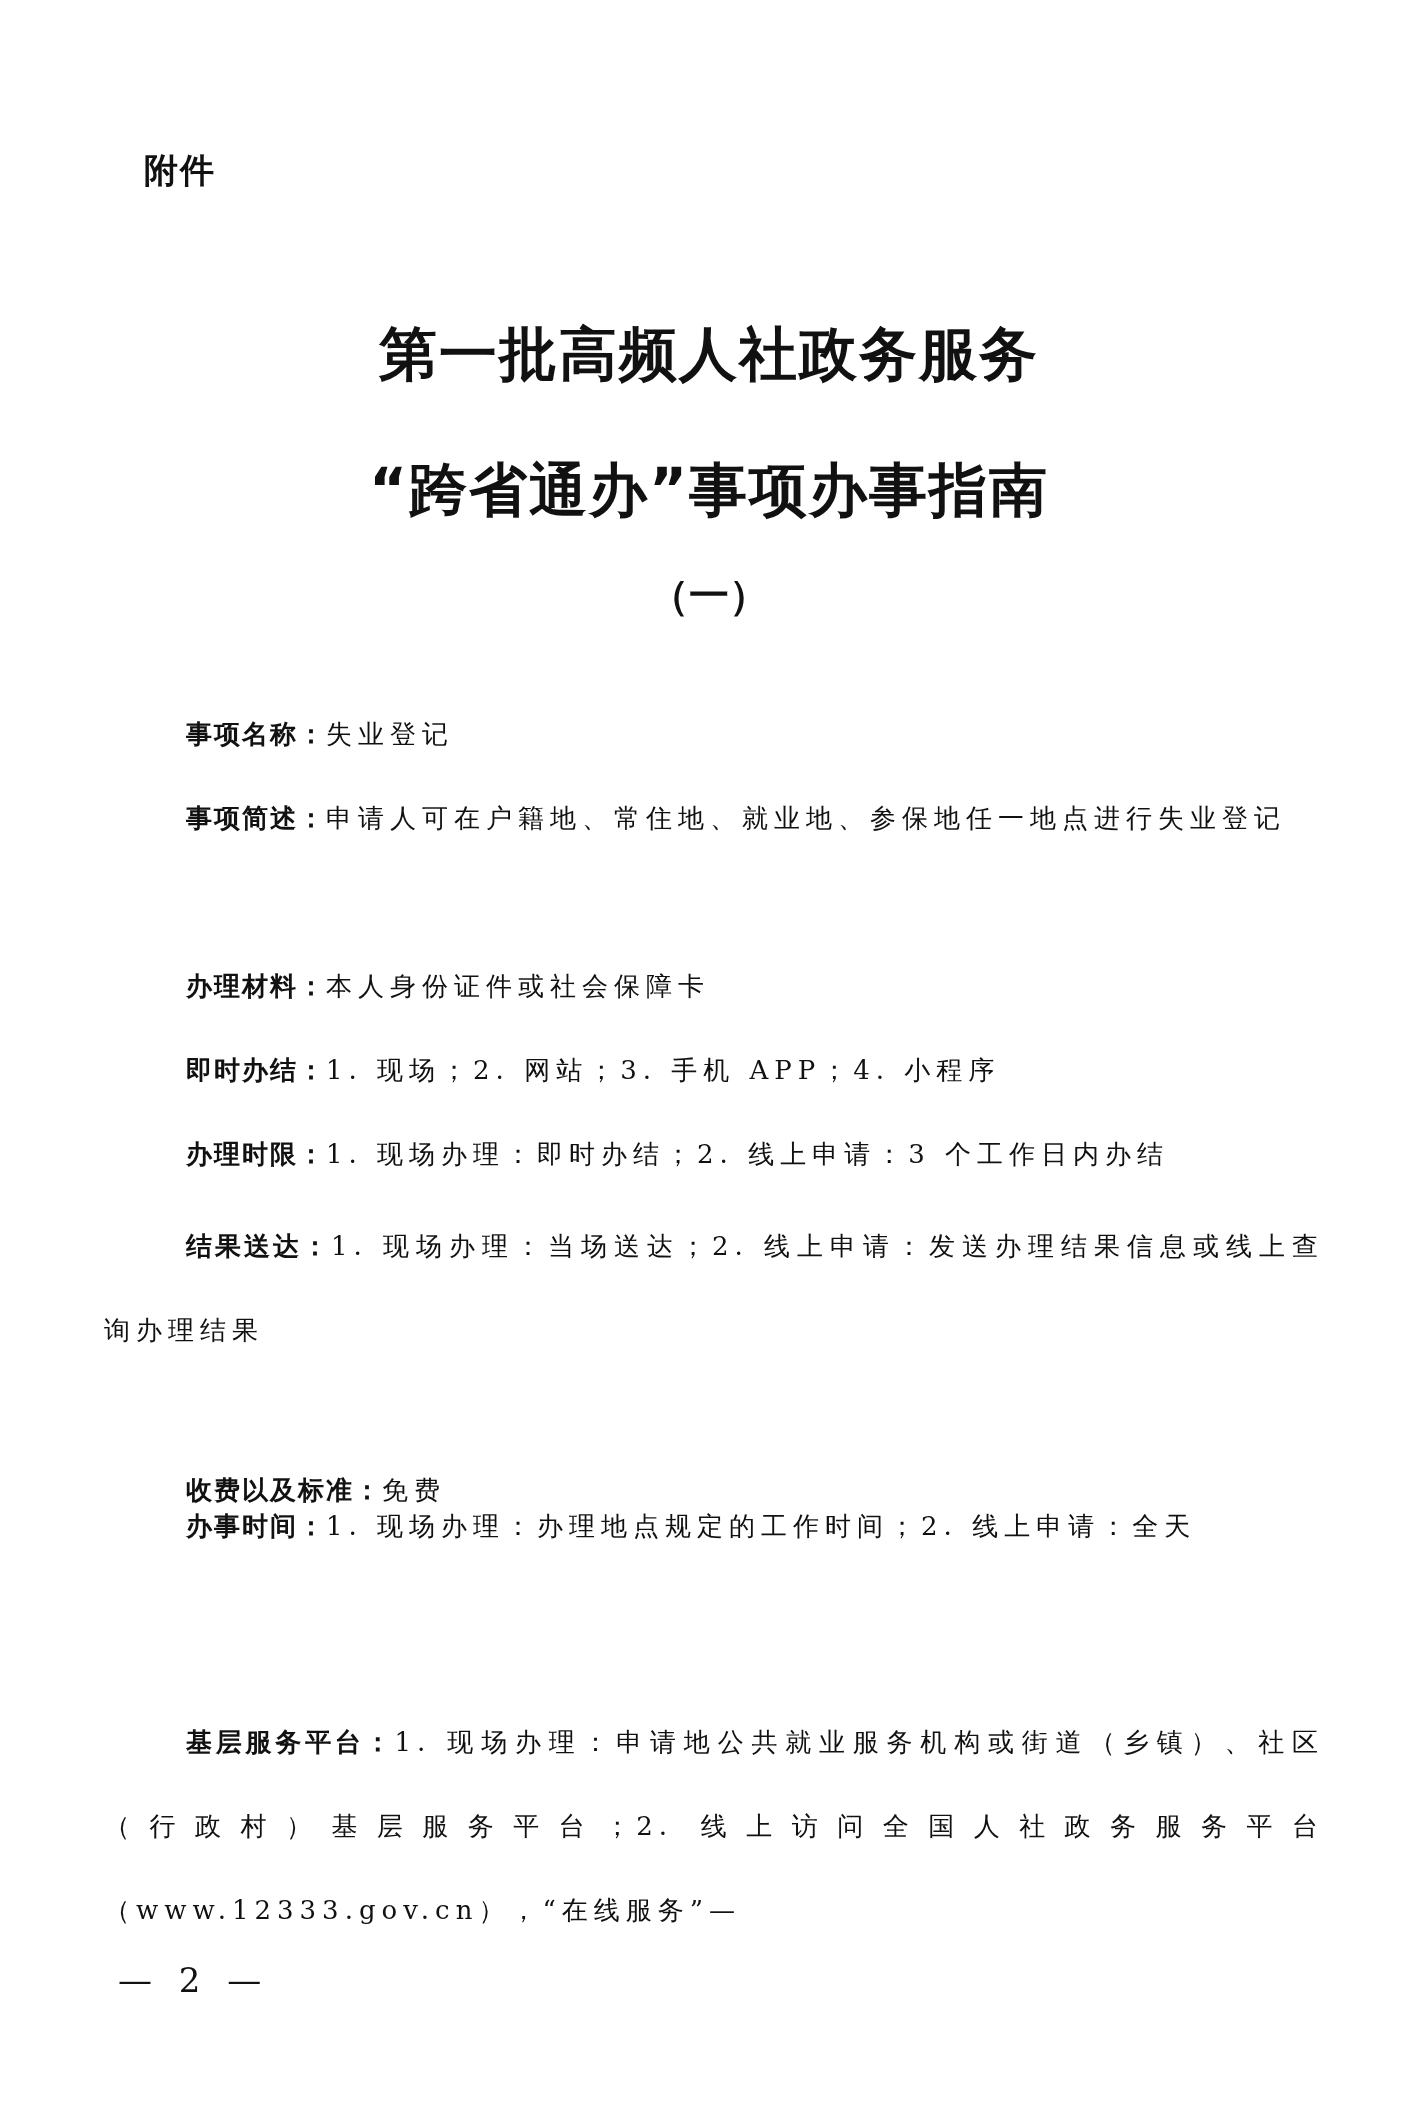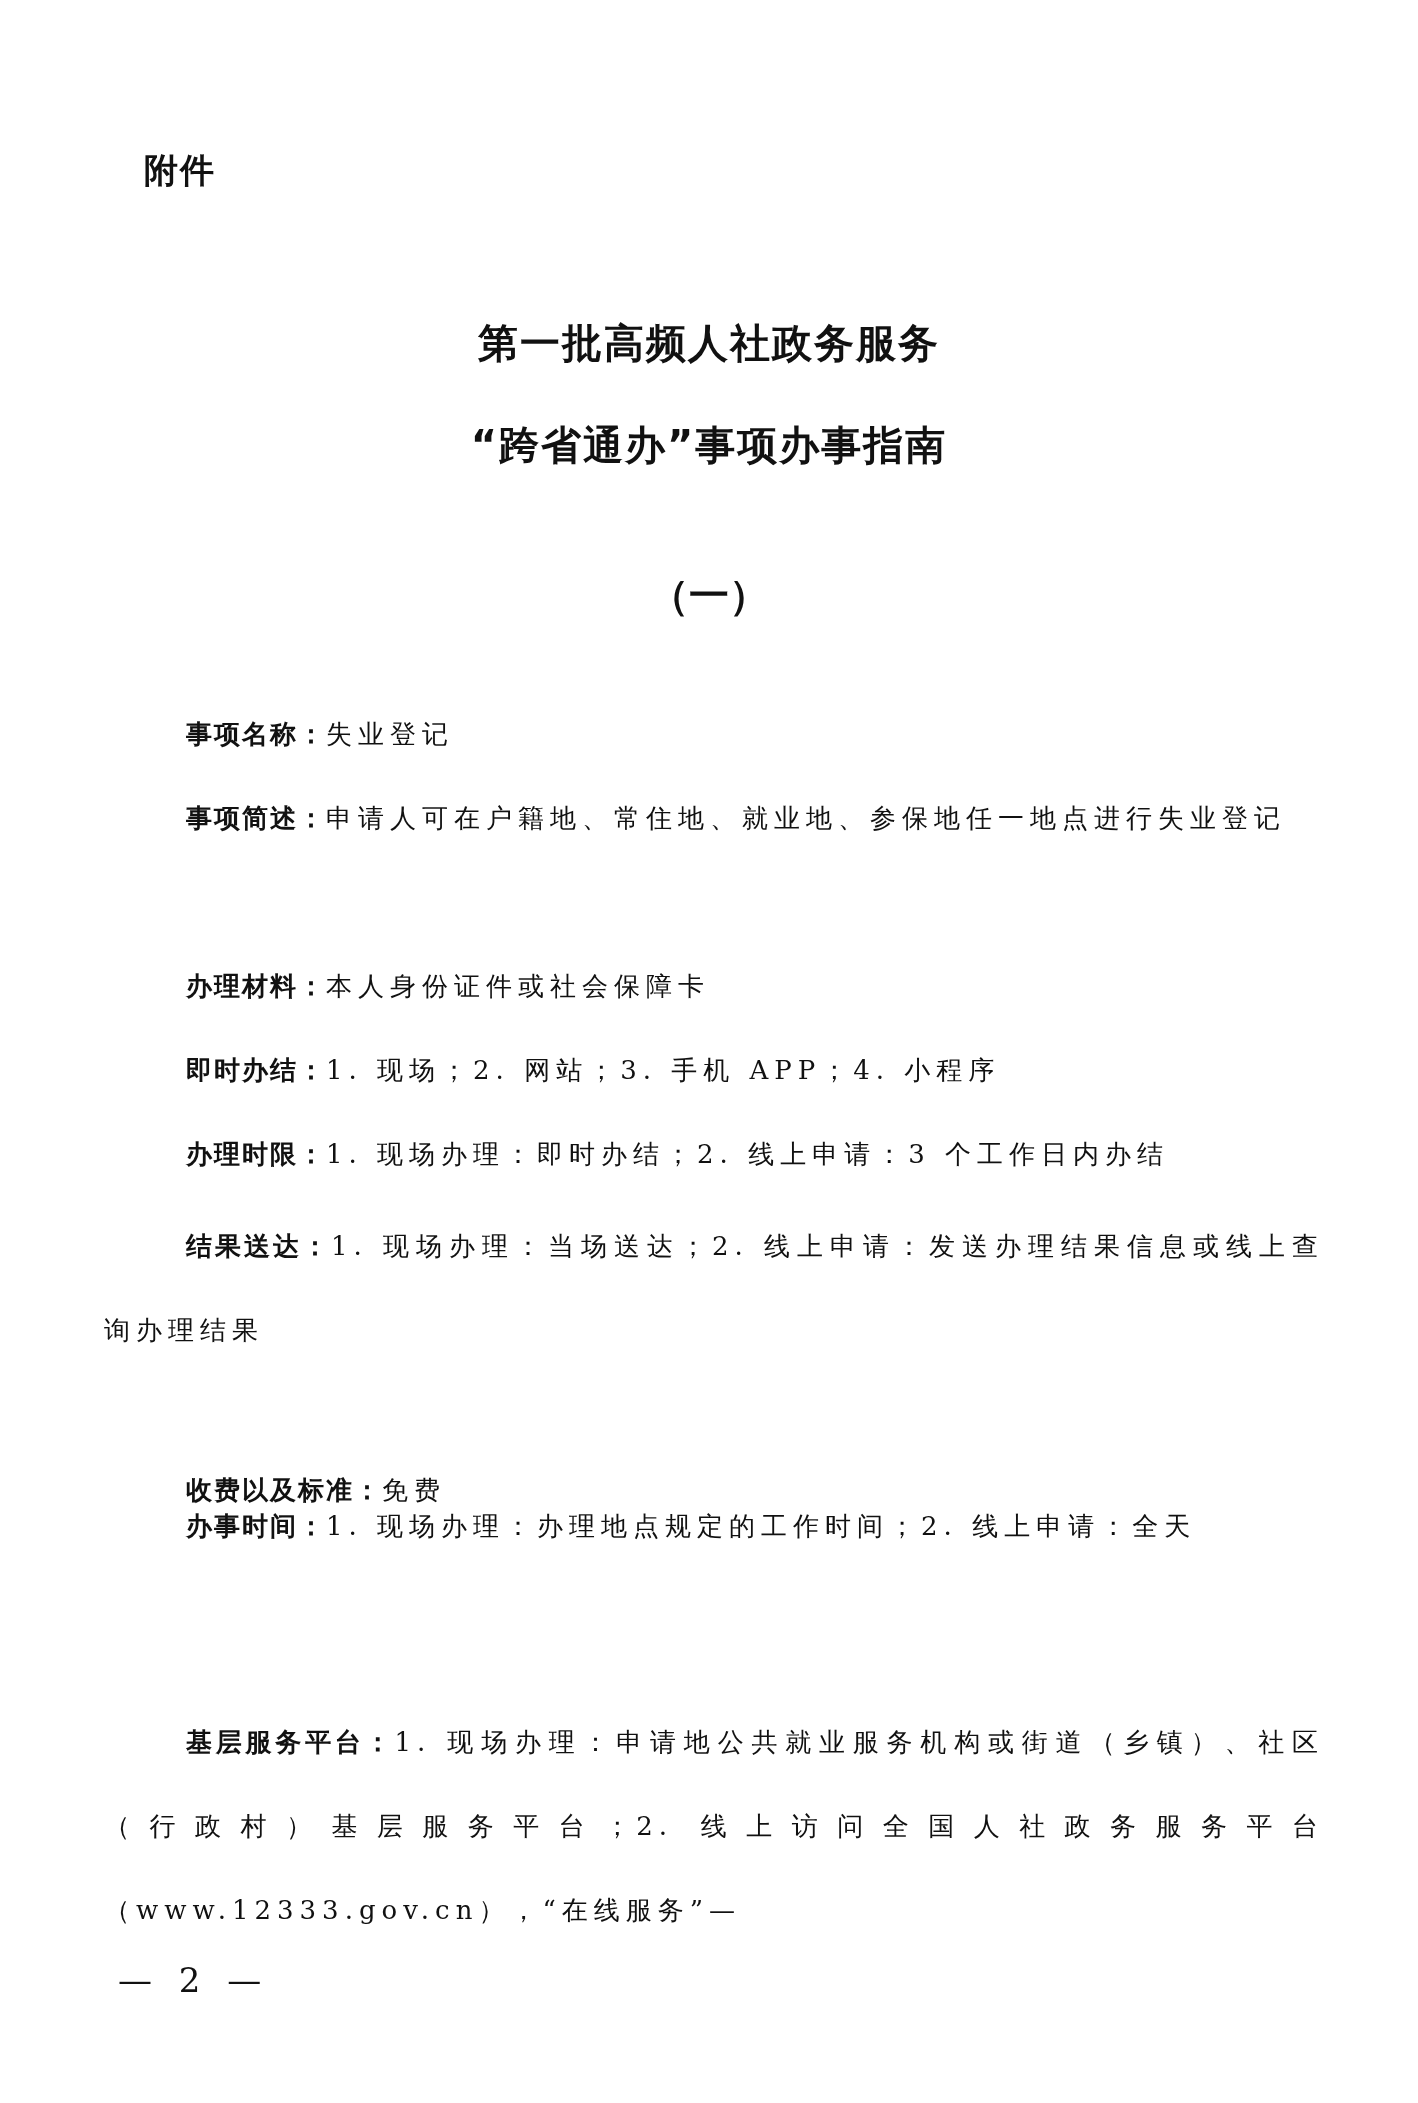--- a/index.html
+++ b/index.html
@@ -9,24 +9,24 @@
     color: #111;
   }
   .attach {
     position: absolute; left: 96px; top: 148px;
     font-family: "DejaVu Sans", "Liberation Sans", sans-serif;
     font-weight: bold; font-size: 34px; letter-spacing: 2px; margin-left: 48px;
   }
   .title {
     position: absolute; left: 0; width: 1418px; text-align: center;
     font-family: "DejaVu Sans", "Liberation Sans", sans-serif;
-    font-weight: bold; font-size: 40px; letter-spacing: 2px;
+    font-weight: bold; font-size: 58px; letter-spacing: 2px;
   }
   .t1 { top: 316px; }
-  .t2 { top: 418px; }
+  .t2 { top: 452px; }
   .sub {
     position: absolute; left: 0; width: 1418px; text-align: center; top: 568px;
     font-family: "DejaVu Sans", "Liberation Sans", sans-serif;
     font-weight: bold; font-size: 40px;
   }
   .para {
     position: absolute; left: 104px; width: 1220px;
     font-size: 26px; line-height: 84px; letter-spacing: 6px;
     text-indent: 82px; text-align: justify;
   }

